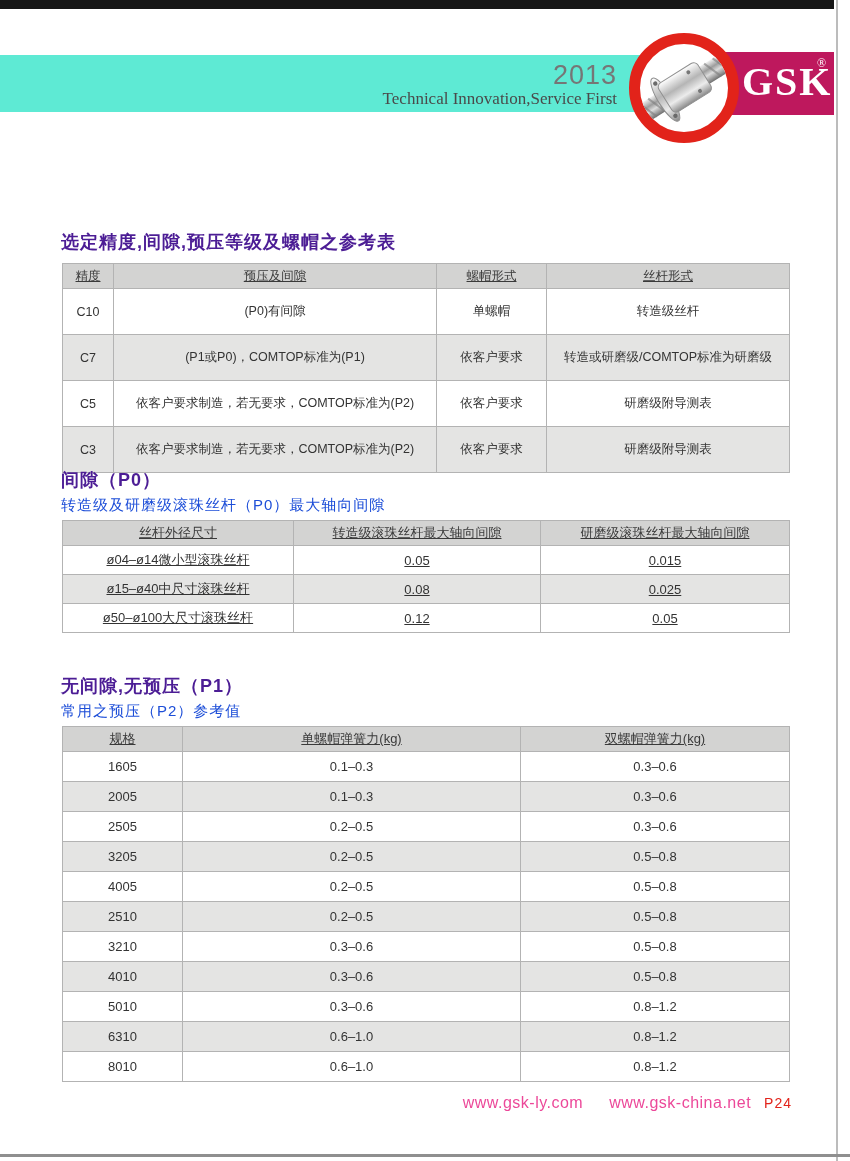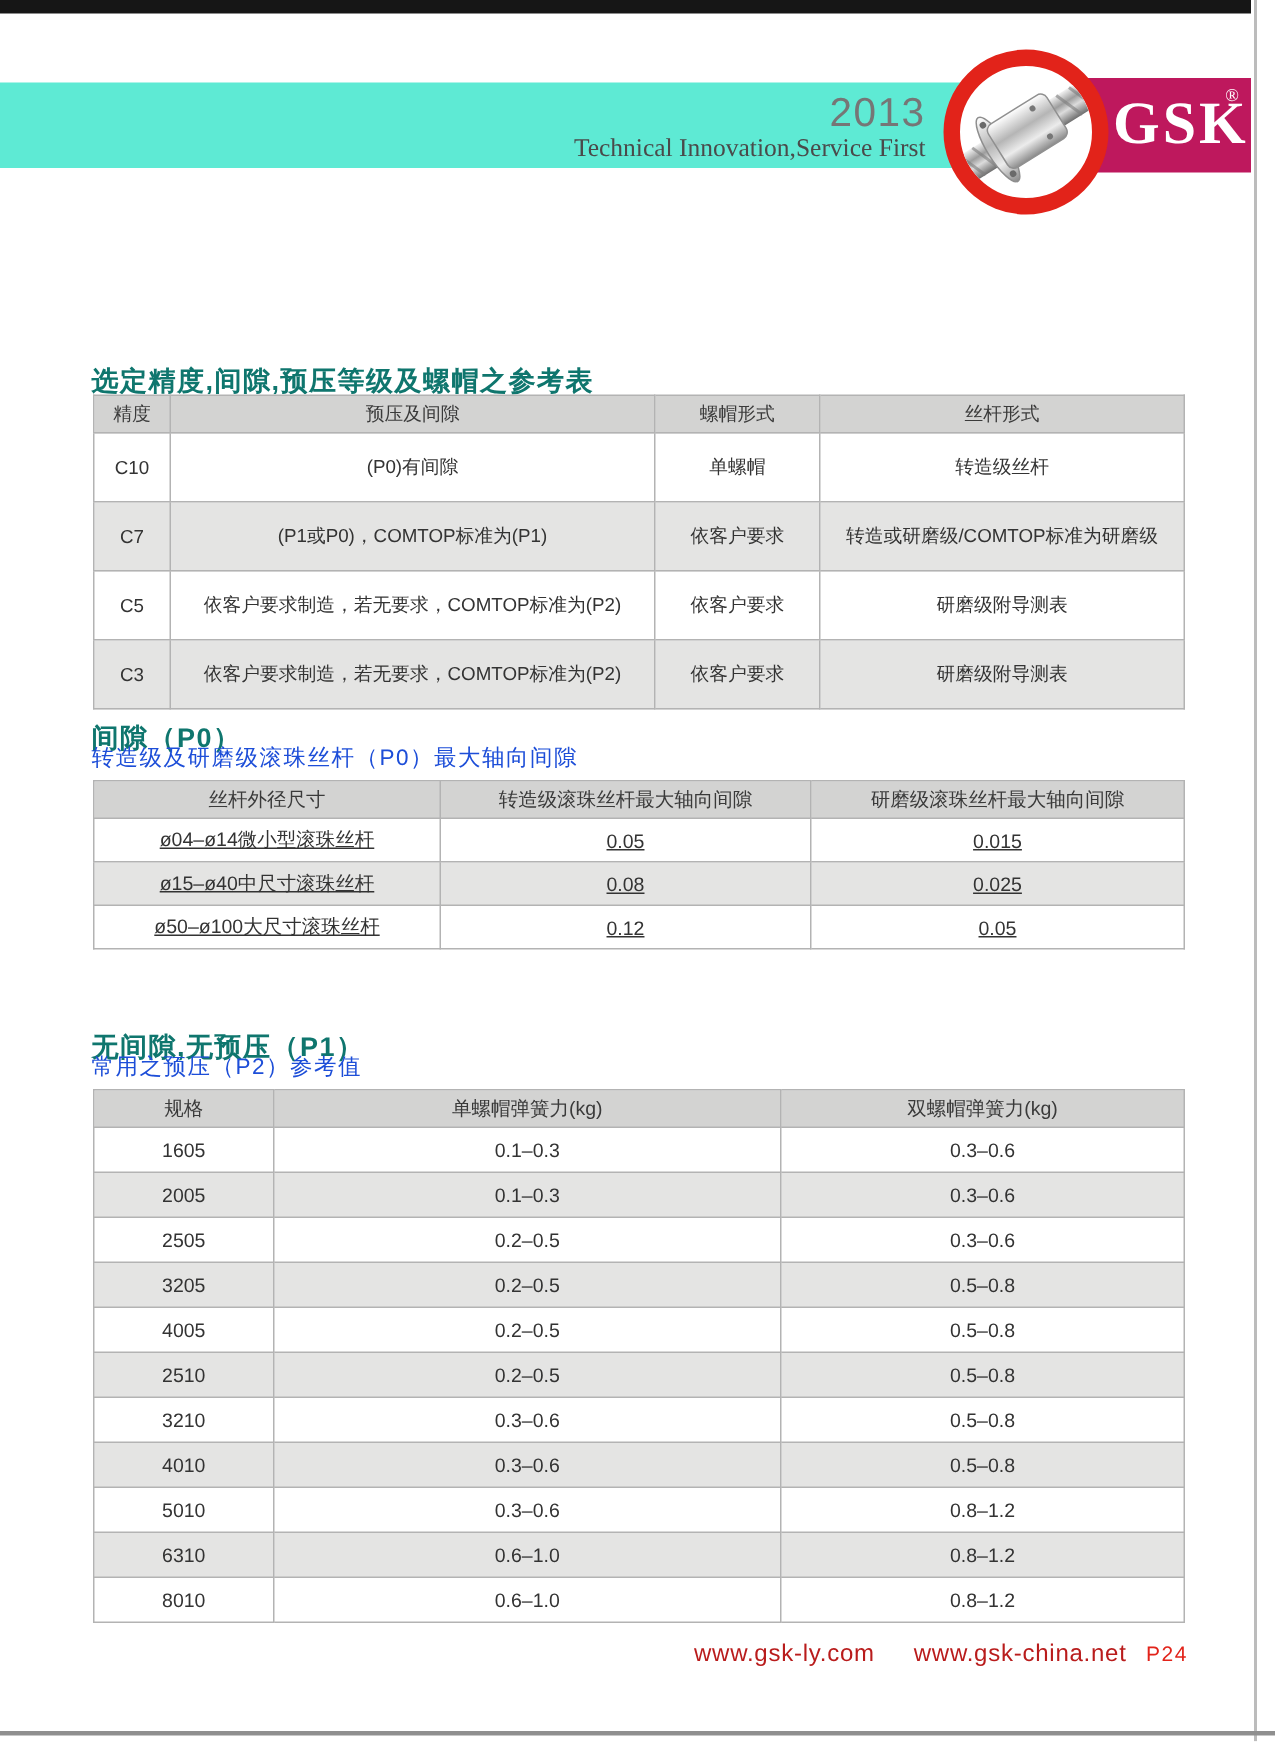--- a/index.html
+++ b/index.html
@@ -15,37 +15,37 @@
   .band-year { font-size:27px; color:#767676; letter-spacing:1px; line-height:1.0; }
   .band-tagline { font-family:"Liberation Serif", serif; font-size:17px; color:#4a4a4a; line-height:1.15;text-align:center; }
 
   .logo-rect { position:absolute; left:692px; top:52px; width:142px; height:63px; background:#be185d; }
   .logo-brand { position:absolute; left:50px; top:6px; color:#fff; font-family:"Liberation Serif", serif;
                 font-weight:bold; font-size:40px; letter-spacing:2px; }
   .logo-reg { position:absolute; right:8px; top:4px; color:#fff; font-size:12px; font-family:"Liberation Serif", serif; }
   .logo-circle { position:absolute; left:629px; top:33px; width:110px; height:110px; background:#fff;
                  border:11px solid #e2231a; border-radius:50%; overflow:hidden; }
 
-  .sec-title { position:absolute; left:61px; font-size:18px; font-weight:bold; color:#0f766e; letter-spacing:1px;margin-top:12px; }
+  .sec-title { position:absolute; left:61px; font-size:18px; font-weight:bold; color:#4c1d95; letter-spacing:1px; }
   .sec-sub   { position:absolute; left:61px; font-size:15px; color:#1d4ed8; letter-spacing:1px; }
 
   table.tbl { position:absolute; left:62px; width:727px; border-collapse:collapse; table-layout:fixed;
               font-size:13px; color:#333; background:#fff; }
   .tbl th, .tbl td { border:1px solid #b3b3b3; text-align:center; font-weight:normal; padding:0 2px; }
-  .tbl thead th { background:#d3d3d2; color:#3a3a3a; height:25px; }
+  .tbl thead th { background:#d3d3d2; color:#3a3a3a; height:25px;text-decoration:underline; }
   .tbl tbody tr:nth-child(even) { background:#e4e4e3; }
   #table-1 { top:263px; font-size:12.5px; }
   #table-1 tbody td { height:46px; }
   #table-2 { top:520px; }
   #table-2 tbody td { height:29px;text-decoration:underline; }
   #table-3 { top:726px; }
   #table-3 tbody td { height:30px; }
 
   .footer { position:absolute; top:1094px; right:58px; display:flex; align-items:baseline; }
-  .footer-url { font-size:16px; color:#b91c1c; letter-spacing:0.5px; }
+  .footer-url { font-size:16px; color:#ec4899; letter-spacing:0.5px; }
   .footer-gap { width:26px; }
   .footer-gap-sm { width:13px; }
   .footer-page { font-size:14px; color:#e2231a; letter-spacing:1px; }
 </style>
 </head>
 <body>
 
 <div class="page">
 
   <div class="top-bar"></div>

